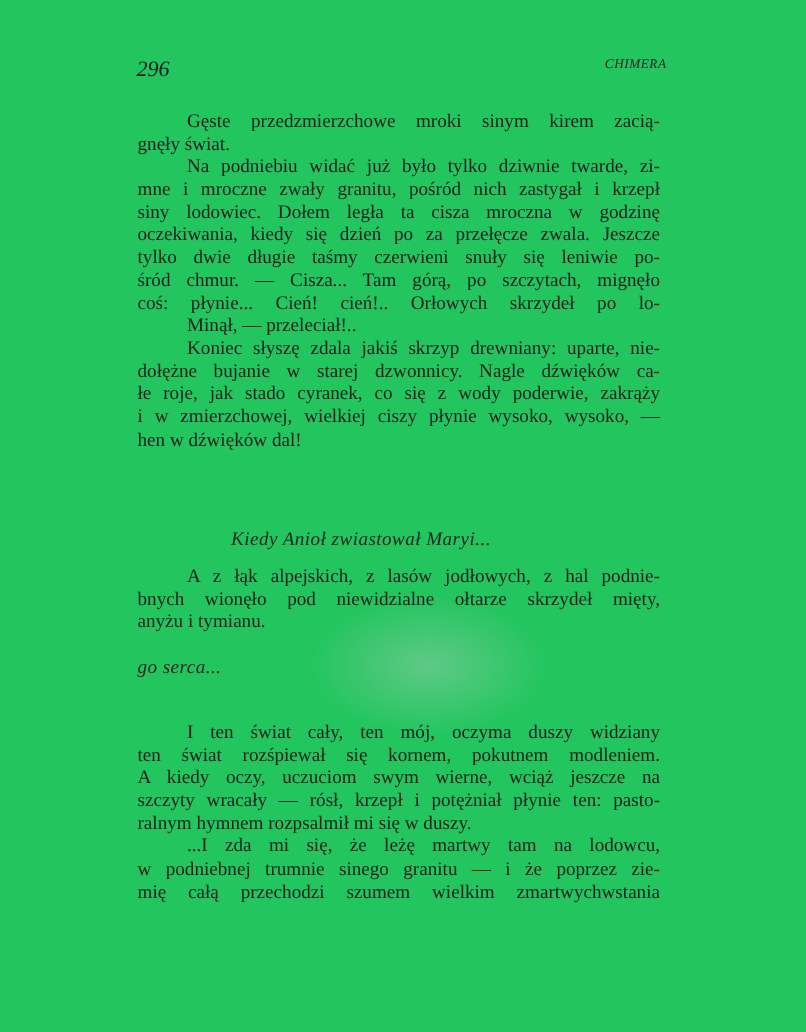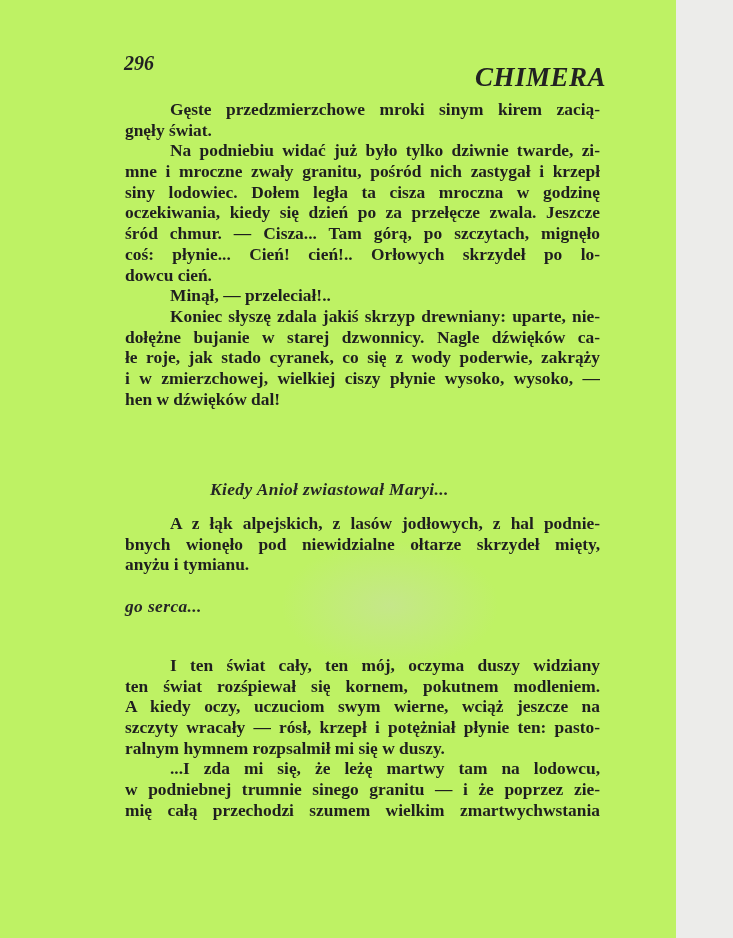--- a/index.html
+++ b/index.html
@@ -11,23 +11,22 @@
       height: 938px;
       background: #ececea;
       overflow: hidden;
       position: relative;
       font-family: "DejaVu Serif", "Liberation Serif", serif;
       color: #1e1e1e;
     }
     .page {
       position: absolute;
       left: 0; top: 0;
-      width: 676px; height: 938px;
-      background: #bef264;
-      font-weight: bold;
+      width: 733px; height: 938px;
+      background: #22c55e;
     }
     .watermark {
       position: absolute;
       left: 280px; top: 540px;
       width: 220px; height: 130px;
       border-radius: 50%;
       background: radial-gradient(ellipse at center, rgba(210,210,208,0.35) 0%, rgba(235,235,234,0) 70%);
     }
     .running-head {
       position: absolute;
@@ -39,24 +38,24 @@
     .page-number {
       position: absolute;
       left: 0; top: 2px;
       font-family: "Liberation Serif", serif;
       font-style: italic;
       font-size: 20px;
       color: #222;
     }
     .running-title {
       position: absolute;
-      right: 0; top: 12px;
+      right: 0; top: 1px;
       font-family: "Liberation Serif", serif;
       font-style: italic;
-      font-size: 27px;
+      font-size: 12px;
       letter-spacing: 0.5px;
       color: #222;
     }
     .text-block {
       position: absolute;
       left: 125px;
       width: 475px;
       font-family: "Liberation Serif", serif;
       font-size: 17.4px;
       line-height: 20.7px;
@@ -92,23 +91,23 @@
     <span class="running-title">CHIMERA</span>
   </div>
 
   <div class="text-block" style="top: 99px;">
       <span class="line indent">Gęste przedzmierzchowe mroki sinym kirem zacią-</span>
       <span class="line last">gnęły świat.</span>
       <span class="line indent">Na podniebiu widać już było tylko dziwnie twarde, zi-</span>
       <span class="line">mne i mroczne zwały granitu, pośród nich zastygał i krzepł</span>
       <span class="line">siny lodowiec. Dołem legła ta cisza mroczna w godzinę</span>
       <span class="line">oczekiwania, kiedy się dzień po za przełęcze zwala. Jeszcze</span>
+      <span class="line">tylko dwie długie taśmy czerwieni snuły się leniwie po-</span>
       <span class="line">śród chmur. — Cisza... Tam górą, po szczytach, mignęło</span>
       <span class="line">coś: płynie... Cień! cień!.. Orłowych skrzydeł po lo-</span>
-      <span class="line last">dowcu cień.</span>
       <span class="line indent last">Minął, — przeleciał!..</span>
       <span class="line indent">Koniec słyszę zdala jakiś skrzyp drewniany: uparte, nie-</span>
       <span class="line">dołężne bujanie w starej dzwonnicy. Nagle dźwięków ca-</span>
       <span class="line">łe roje, jak stado cyranek, co się z wody poderwie, zakrąży</span>
       <span class="line">i w zmierzchowej, wielkiej ciszy płynie wysoko, wysoko, —</span>
       <span class="line last">hen w dźwięków dal!</span>
     </div>
 
   <div class="text-block italic-block" style="top: 479px; padding-left: 40px; width: 435px;">
       <span class="line indent last">Kiedy Anioł zwiastował Maryi...</span>

